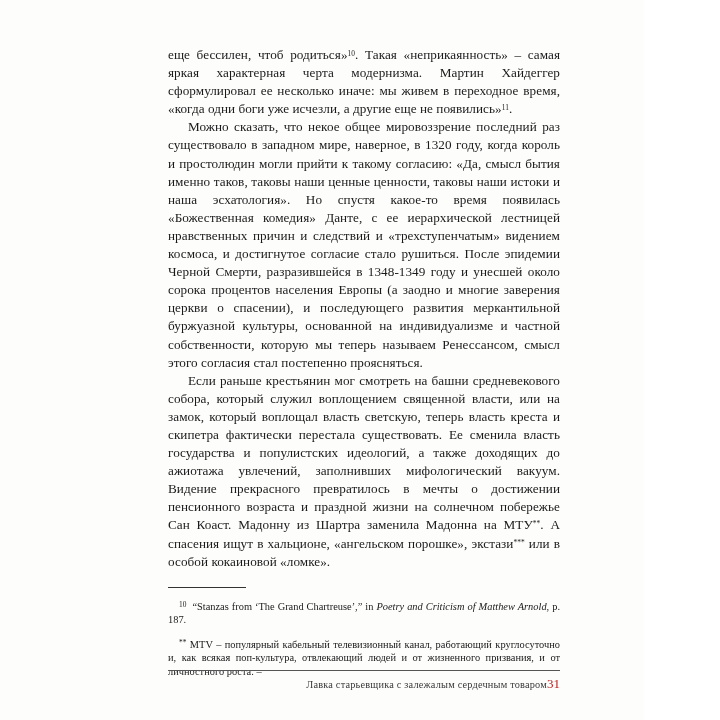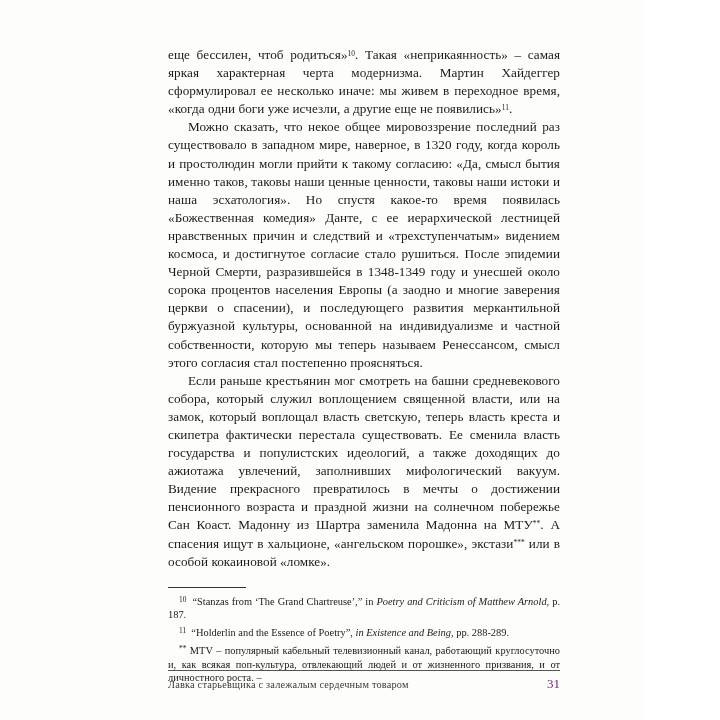--- a/index.html
+++ b/index.html
@@ -43,74 +43,73 @@
   .footnote-rule {
     width: 78px;
     height: 1px;
     background: #333;
     margin: 16px 0 7px 0;
   }
   .footnotes {
     width: 392px;
   }
   .footnotes p {
-    margin: 0 0 5px 0;
+    margin: 12px 0 5px 0;
     font-size: 10.4px;
     line-height: 13.2px;
     text-align: justify;
     text-indent: 11px;
   }
   .sup {
     font-size: 7.4px;
     vertical-align: 0.45em;
     line-height: 0;
   }
   i, .ital { font-style: italic; }
   .footer {
     position: absolute;
     left: 168px;
     top: 676px;
     width: 392px;
     display: flex;
     align-items: baseline;
-    justify-content: space-between;
+    justify-content: flex-end;
   }
   .footer-rule {
     position: absolute;
     left: 168px;
     top: 670px;
     width: 392px;
     height: 1px;
     background: #555;
   }
   .running-title {
     font-size: 10.3px;
     color: #3a3a3a;
     letter-spacing: 0.2px;
   }
   .page-number {
     font-size: 13px;
-    color: #701a75;
+    color: #b91c1c;
   }
 </style>
 </head>
 <body>
 
 <div class="page">
 
   <div class="content">
     <div class="body-text">
         <p><span>еще бессилен, чтоб родиться»</span><span class="sup">10</span><span>. Такая «неприкаянность» – самая яркая характерная черта модернизма. Мартин Хайдеггер сформулировал ее несколько иначе: мы живем в переходное время, «когда одни боги уже исчезли, а другие еще не появились»</span><span class="sup">11</span><span>.</span></p>
         <p class="indent"><span>Можно сказать, что некое общее мировоззрение последний раз существовало в западном мире, наверное, в 1320 году, когда король и простолюдин могли прийти к такому согласию: «Да, смысл бытия именно таков, таковы наши ценные ценности, таковы наши истоки и наша эсхатология». Но спустя какое-то время появилась «Божественная комедия» Данте, с ее иерархической лестницей нравственных причин и следствий и «трехступенчатым» видением космоса, и достигнутое согласие стало рушиться. После эпидемии Черной Смерти, разразившейся в 1348-1349 году и унесшей около сорока процентов населения Европы (а заодно и многие заверения церкви о спасении), и последующего развития меркантильной буржуазной культуры, основанной на индивидуализме и частной собственности, которую мы теперь называем Ренессансом, смысл этого согласия стал постепенно проясняться.</span></p>
         <p class="indent"><span>Если раньше крестьянин мог смотреть на башни средневекового собора, который служил воплощением священной власти, или на замок, который воплощал власть светскую, теперь власть креста и скипетра фактически перестала существовать. Ее сменила власть государства и популистских идеологий, а также доходящих до ажиотажа увлечений, заполнивших мифологический вакуум. Видение прекрасного превратилось в мечты о достижении пенсионного возраста и праздной жизни на солнечном побережье Сан Коаст. Мадонну из Шартра заменила Мадонна на МТУ</span><span class="sup">**</span><span>. А спасения ищут в хальционе, «ангельском порошке», экстази</span><span class="sup">***</span><span> или в особой кокаиновой «ломке».</span></p>
       </div>
     <div class="footnote-rule"></div>
     <div class="footnotes">
         <p><span class="sup">10</span><span> &nbsp;“Stanzas from ‘The Grand Chartreuse’,” in </span><span class="ital">Poetry and Criticism of Matthew Arnold</span><span>, p. 187.</span></p>
-        <p><span class="sup">11</span><span> &nbsp;“Holderlin and the Essence of Poetry”, </span><span class="ital">in Existence and Being</span><span>, pp. 288-289.</span></p>
         <p><span class="sup">**</span><span> MTV – популярный кабельный телевизионный канал, работающий круглосуточно и, как всякая поп-культура, отвлекающий людей и от жизненного призвания, и от личностного роста. – </span></p>
       </div>
   </div>
 
   <div class="footer-rule"></div>
   <div class="footer">
     <span class="running-title">Лавка старьевщика с залежалым сердечным товаром</span>
     <span class="page-number">31</span>
   </div>
 

